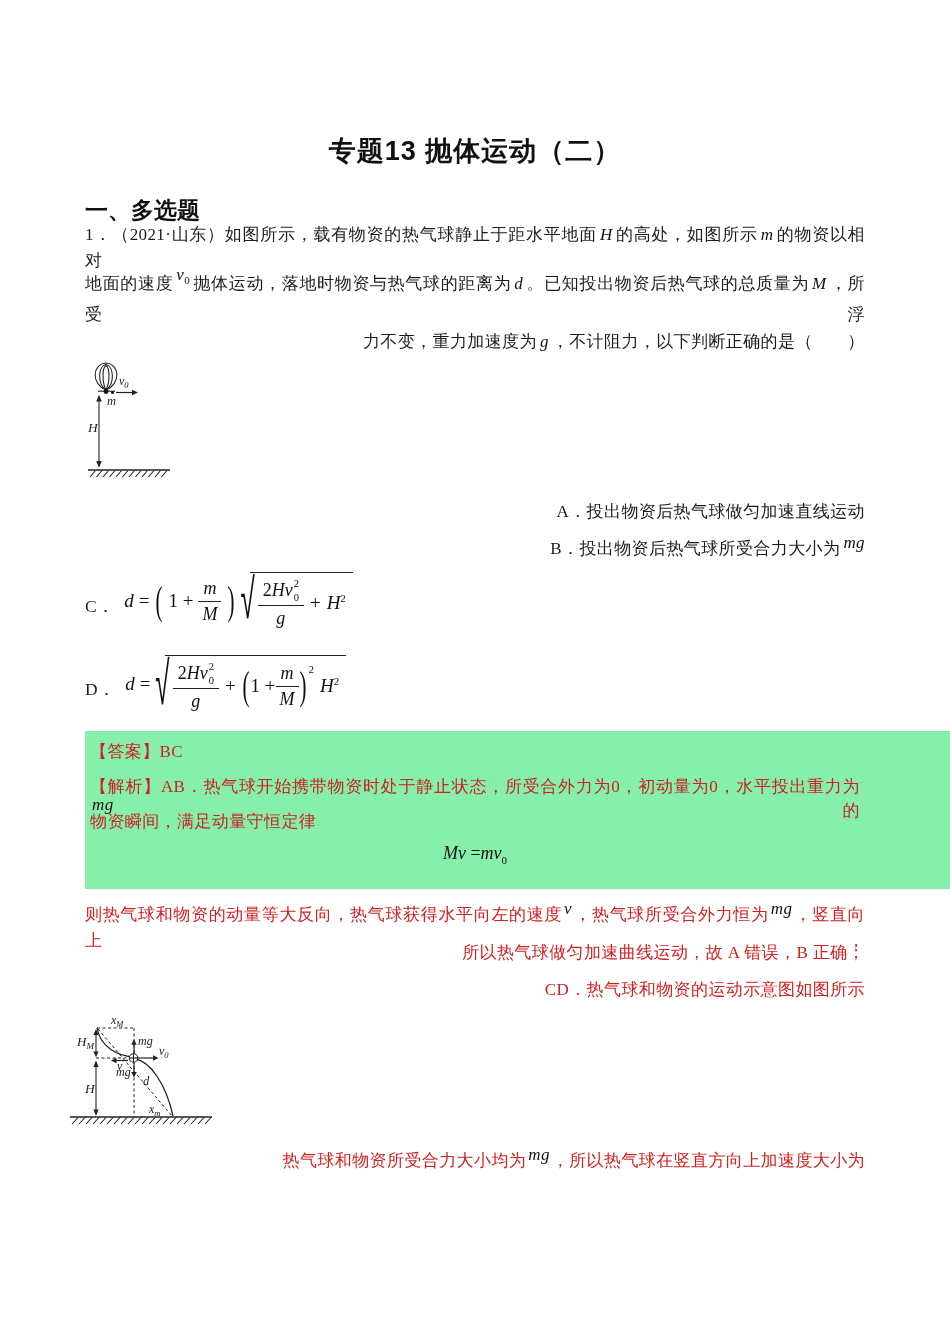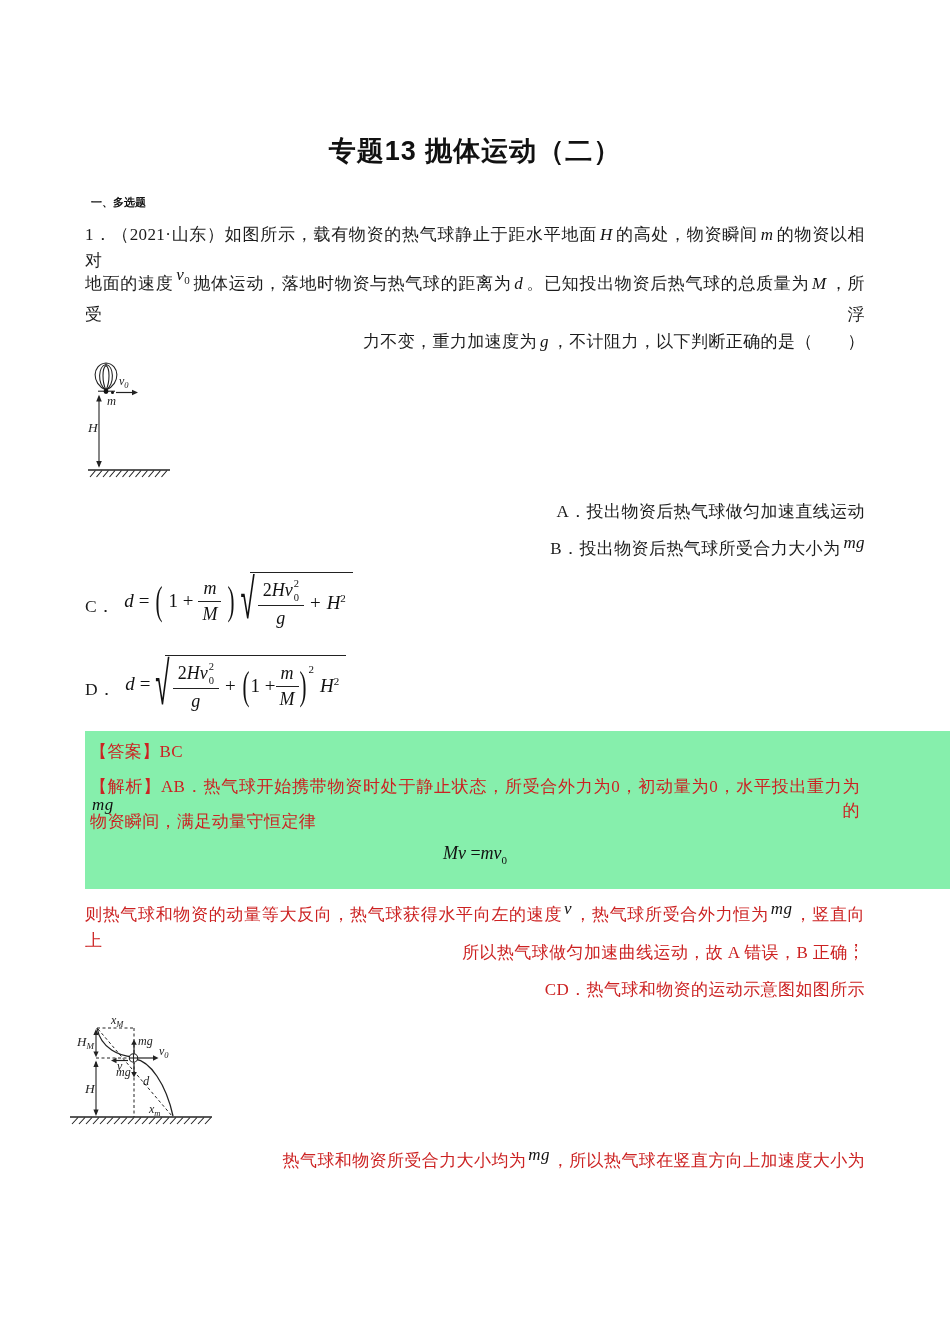--- a/index.html
+++ b/index.html
@@ -11,23 +11,23 @@
     color:#1c1c1c; font-size:17px;padding-left:44px;
   }
   .row { position:absolute; left:85px; width:780px; line-height:26px; letter-spacing:0.4px;text-align:right; }
   .jl  { text-align:justify; text-align-last:justify; }
   .doc-title {
     position:absolute; top:133px; left:0; width:950px; text-align:center;
     font-family:"Liberation Sans","DejaVu Sans",sans-serif;
     font-weight:bold; font-size:27px; letter-spacing:1px; color:#111;
   }
   .section-heading {
-    position:absolute; top:195px; left:91px;
+    position:absolute; top:195px; left:85px;
     font-family:"Liberation Sans","DejaVu Sans",sans-serif;
-    font-weight:bold; font-size:11px; color:#111;
+    font-weight:bold; font-size:23px; color:#111;
   }
   .red { color:#cc2222; }
   .ivar { font-style:italic; font-family:"Liberation Serif","DejaVu Serif",serif; color:#111; }
   .raised { position:relative; top:-6px; }
   .rmath { position:relative; top:-9px; margin:0 3px; white-space:nowrap; }
   .rmath sub, sub.small { font-size:11px; }
   
   .opt-row { position:absolute; left:85px; display:flex; align-items:center; column-gap:10px; }
   .opt-label { font-size:17.5px; transform:translateY(5px); }
   .math { display:inline-flex; align-items:center; column-gap:5px; font-size:19px; color:#111; white-space:nowrap; }
@@ -56,21 +56,21 @@
 </style>
 </head>
 <body>
 
 <div id="page">
 
   <div class="doc-title">专题13 抛体运动（二）</div>
 
   <div class="section-heading">一、多选题</div>
 
-  <div class="row jl" style="top:222px"><span>1．（2021·山东）如图所示，载有物资的热气球静止于距水平地面</span><span class="ivar" style="margin:0 3px">H</span><span>的高处，物资瞬间</span><span class="ivar" style="margin:0 3px">m</span><span>的物资以相对</span></div>
+  <div class="row jl" style="top:222px"><span>1．（2021·山东）如图所示，载有物资的热气球静止于距水平地面</span><span class="ivar" style="margin:0 3px">H</span><span>的高处，如图所示</span><span class="ivar" style="margin:0 3px">m</span><span>的物资以相对</span></div>
 
   <div class="row jl" style="top:271px"><span>地面的速度</span><span class="rmath"><i class="ivar">v</i><sub class="small">0</sub></span><span>抛体运动，落地时物资与热气球的距离为</span><span class="ivar" style="margin:0 3px">d</span><span>。已知投出物资后热气球的总质量为</span><span class="ivar" style="margin:0 3px">M</span><span>，所受浮</span></div>
 
   <div class="row" style="top:329px"><span>力不变，重力加速度为</span><span class="ivar" style="margin:0 3px">g</span><span>，不计阻力，以下判断正确的是（　　）</span></div>
 
   <div class="fig" style="top:360px; left:85px">
     <svg width="170" height="120" viewBox="0 0 170 120">
       <g stroke="#222" fill="none" stroke-width="1.1">
         <path d="M21,30 C6,24 7,4 21,3 C35,4 36,24 21,30 Z"></path>
         <path d="M21,30 C12,24 13,6 21,4.5 C29,6 30,24 21,30 Z"></path>

